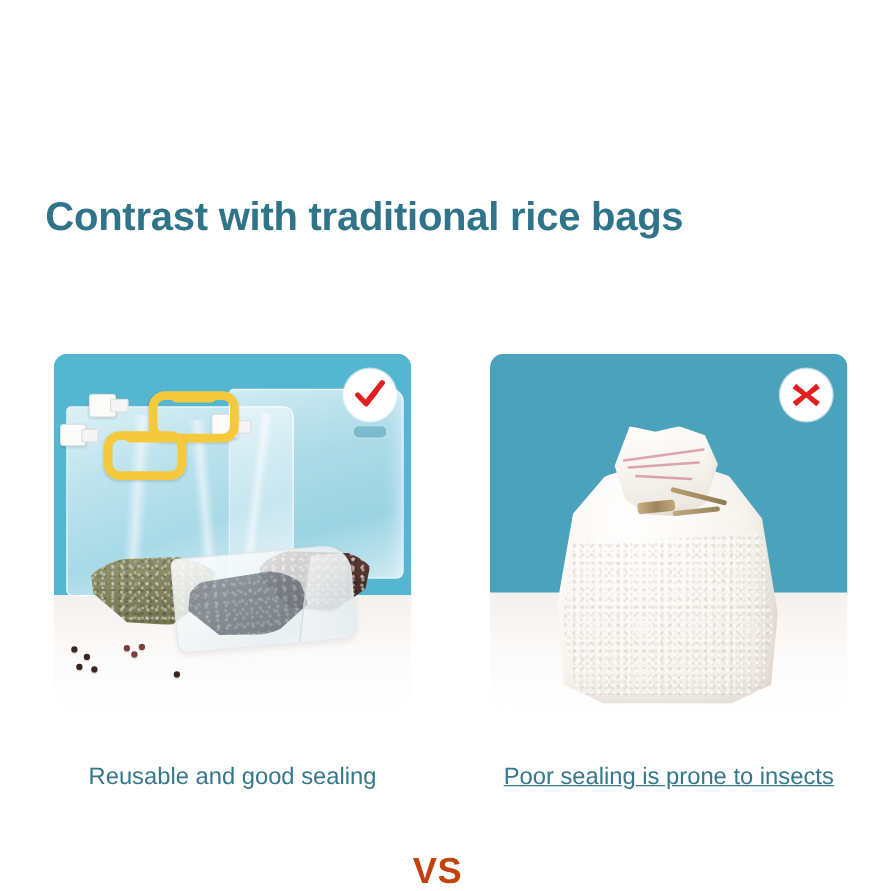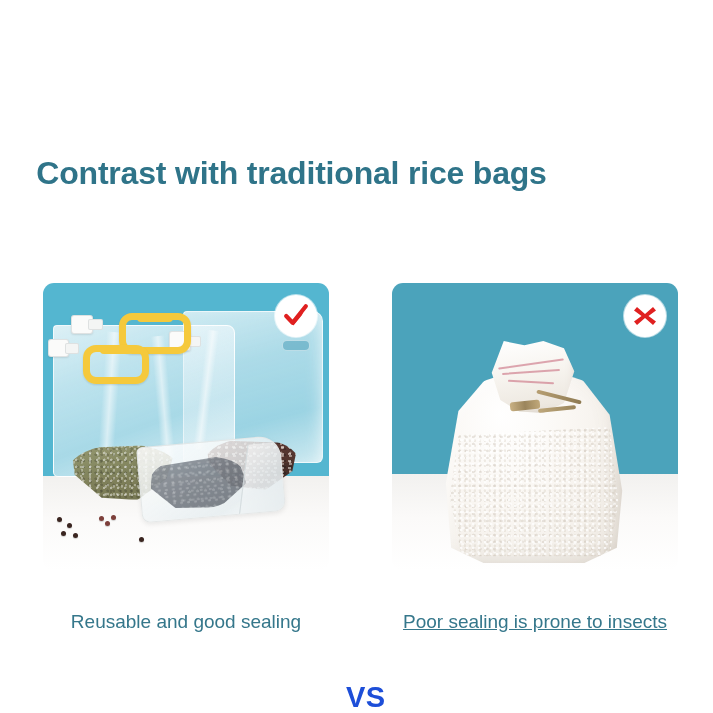--- a/index.html
+++ b/index.html
@@ -88,27 +88,27 @@
     display: flex;
     align-items: center;
     justify-content: center;
     box-shadow: 0 0 0 1px rgba(255,255,255,0.6);
   }
   .badge svg { display: block; }
 
   
   .vs {
     position: absolute;
-    left: 346px;
+    left: 322px;
     top: 398px;
     width: 56px;
-    text-align: left;
+    text-align: center;
     font-size: 29px;
     font-weight: bold;
-    color: #1d4ed8;
+    color: #c2410c;
     letter-spacing: 0.5px;
   }
 
   
   .caption {
     position: absolute;
     top: 591px;
     font-size: 19px;
     color: #35778b;
     white-space: nowrap;

